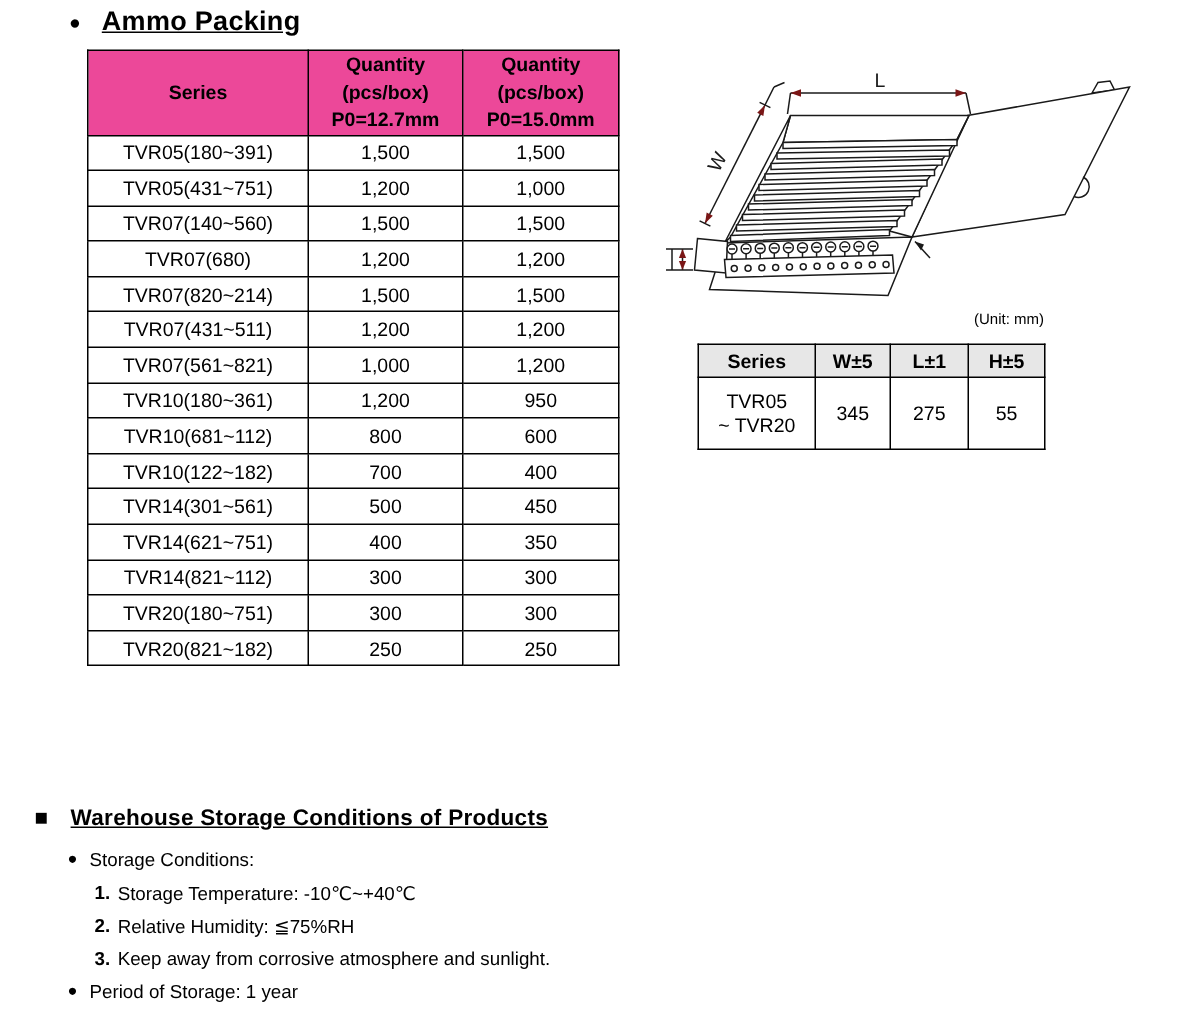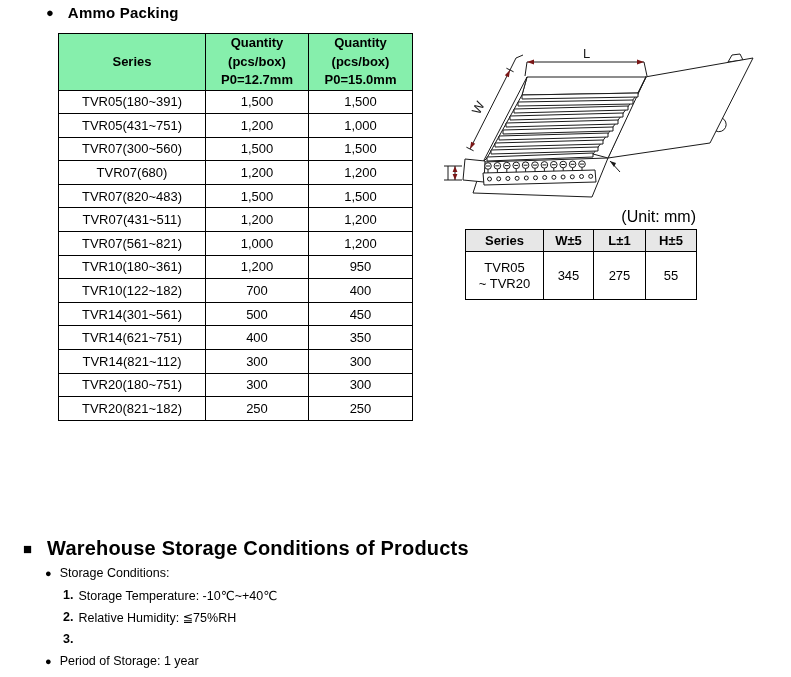--- a/index.html
+++ b/index.html
@@ -2,32 +2,32 @@
 <html><head>
 <meta charset="utf-8">
 <style>
   html,body{margin:0;padding:0;background:#fff;}
   .page{position:relative;width:791px;height:677px;background:#fff;overflow:hidden;
         font-family:"Liberation Sans","DejaVu Sans",sans-serif;color:#000;}
 
   .sec-header{position:absolute;display:flex;align-items:center;}
   #sec1{left:46px;top:4px;gap:14px;}
   #sec1 .marker{font-size:13px;line-height:1;}
-  #sec1 .title{font-weight:bold;font-size:15px;letter-spacing:.2px;}
+  #sec1 .title{font-weight:bold;font-size:18px;letter-spacing:.2px;text-decoration:underline;}
   #sec2{left:23px;top:537px;gap:15px;}
   #sec2 .marker{font-size:15px;line-height:1;}
-  #sec2 .title{font-weight:bold;font-size:20px;letter-spacing:.2px;}
+  #sec2 .title{font-weight:bold;font-size:15px;letter-spacing:.2px;text-decoration:underline;}
 
   table{border-collapse:collapse;background:#fff;}
   #packing-table{position:absolute;left:58px;top:33px;width:354px;table-layout:fixed;}
   #packing-table th,#packing-table td{border:1px solid #000;text-align:center;vertical-align:middle;}
-  #packing-table th{background:#86efac;font-size:13px;font-weight:bold;height:55px;line-height:18.5px;padding:0;}
+  #packing-table th{background:#ec4899;font-size:13px;font-weight:bold;height:55px;line-height:18.5px;padding:0;}
   #packing-table td{font-size:13px;height:22.6px;padding:0;margin-left:35px;}
 
-  #unit-label{position:absolute;left:556px;top:208px;width:140px;text-align:right;font-size:16px;}
+  #unit-label{position:absolute;left:556px;top:208px;width:140px;text-align:right;font-size:10px;}
 
   #dim-table{position:absolute;left:465px;top:229px;width:231px;table-layout:fixed;}
   #dim-table th,#dim-table td{border:1px solid #000;text-align:center;vertical-align:middle;padding:0;}
   #dim-table th{background:#e7e7e7;font-size:13px;font-weight:bold;height:21px;}
   #dim-table td{font-size:13px;height:47px;line-height:16px;}
 
   #drawing{position:absolute;left:440px;top:25px;}
   #drawing *{vector-effect:non-scaling-stroke;}
   .ln{fill:none;stroke:#1a1a1a;stroke-width:1;}
   .face{fill:#fff;stroke:#1a1a1a;stroke-width:1;}
@@ -76,48 +76,53 @@
           <td>TVR05(180~391)</td>
           <td>1,500</td>
           <td>1,500</td>
         </tr>
         <tr>
           <td>TVR05(431~751)</td>
           <td>1,200</td>
           <td>1,000</td>
         </tr>
         <tr>
-          <td>TVR07(300~560)</td>
+          <td>TVR07(140~560)</td>
           <td>1,500</td>
           <td>1,500</td>
         </tr>
         <tr>
           <td>TVR07(680)</td>
           <td>1,200</td>
           <td>1,200</td>
         </tr>
         <tr>
-          <td>TVR07(820~483)</td>
+          <td>TVR07(820~214)</td>
           <td>1,500</td>
           <td>1,500</td>
         </tr>
         <tr>
           <td>TVR07(431~511)</td>
           <td>1,200</td>
           <td>1,200</td>
         </tr>
         <tr>
           <td>TVR07(561~821)</td>
           <td>1,000</td>
           <td>1,200</td>
         </tr>
         <tr>
           <td>TVR10(180~361)</td>
           <td>1,200</td>
           <td>950</td>
+        </tr>
+        <tr>
+          <td>TVR10(681~112)</td>
+          <td>800</td>
+          <td>600</td>
         </tr>
         <tr>
           <td>TVR10(122~182)</td>
           <td>700</td>
           <td>400</td>
         </tr>
         <tr>
           <td>TVR14(301~561)</td>
           <td>500</td>
           <td>450</td>
@@ -311,20 +316,21 @@
     <div class="row num">
       <span class="numlbl">1.</span>
       <span>Storage Temperature: -10℃~+40℃</span>
     </div>
     <div class="row num">
       <span class="numlbl">2.</span>
       <span>Relative Humidity: ≦75%RH</span>
     </div>
     <div class="row num">
       <span class="numlbl">3.</span>
+      <span>Keep away from corrosive atmosphere and sunlight.</span>
     </div>
     <div class="row">
       <span class="bullet">●</span>
       <span>Period of Storage: 1 year</span>
     </div>
   </div>
 
 </div>
 
 </body></html>

